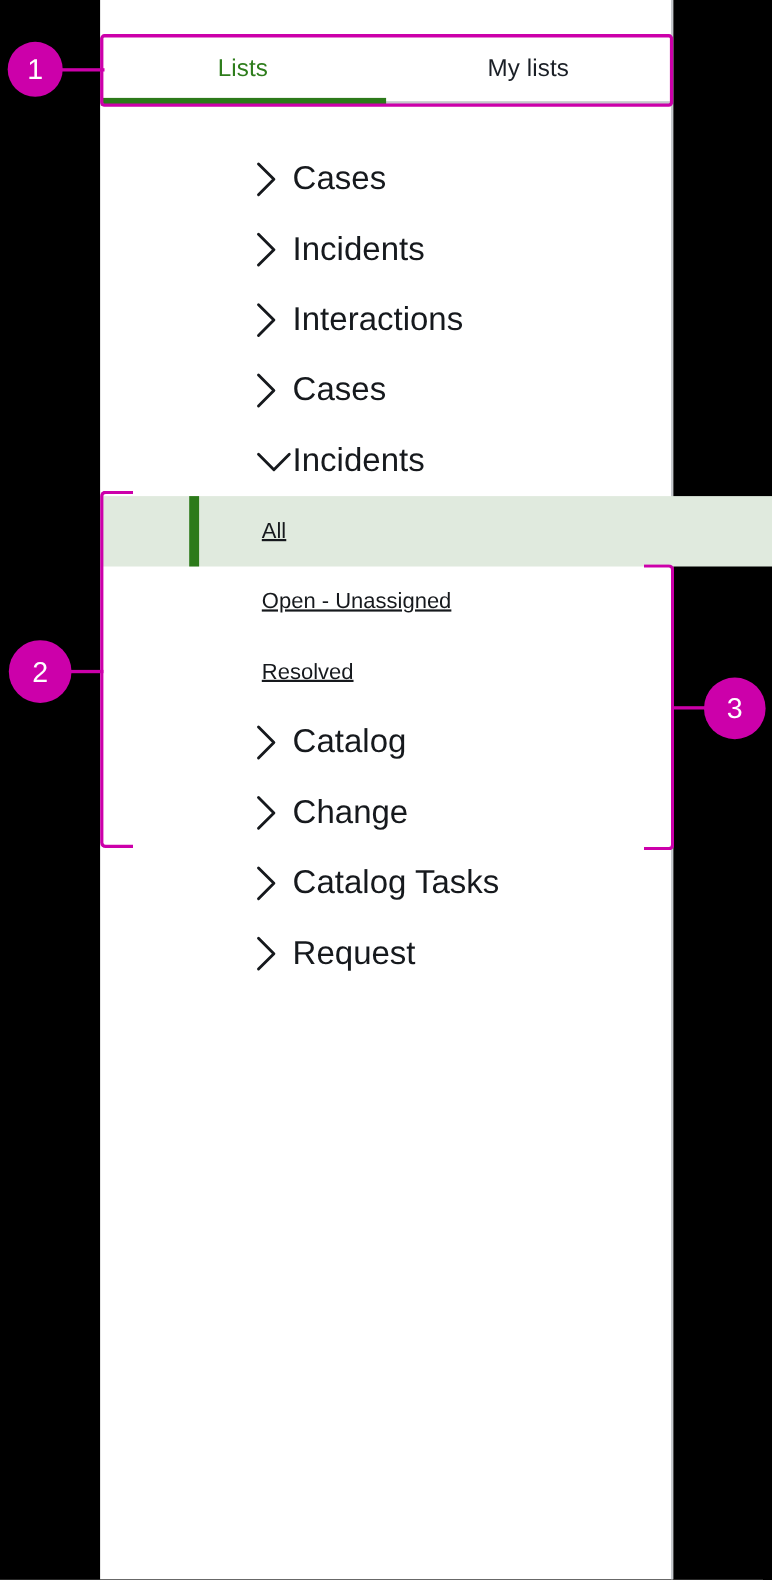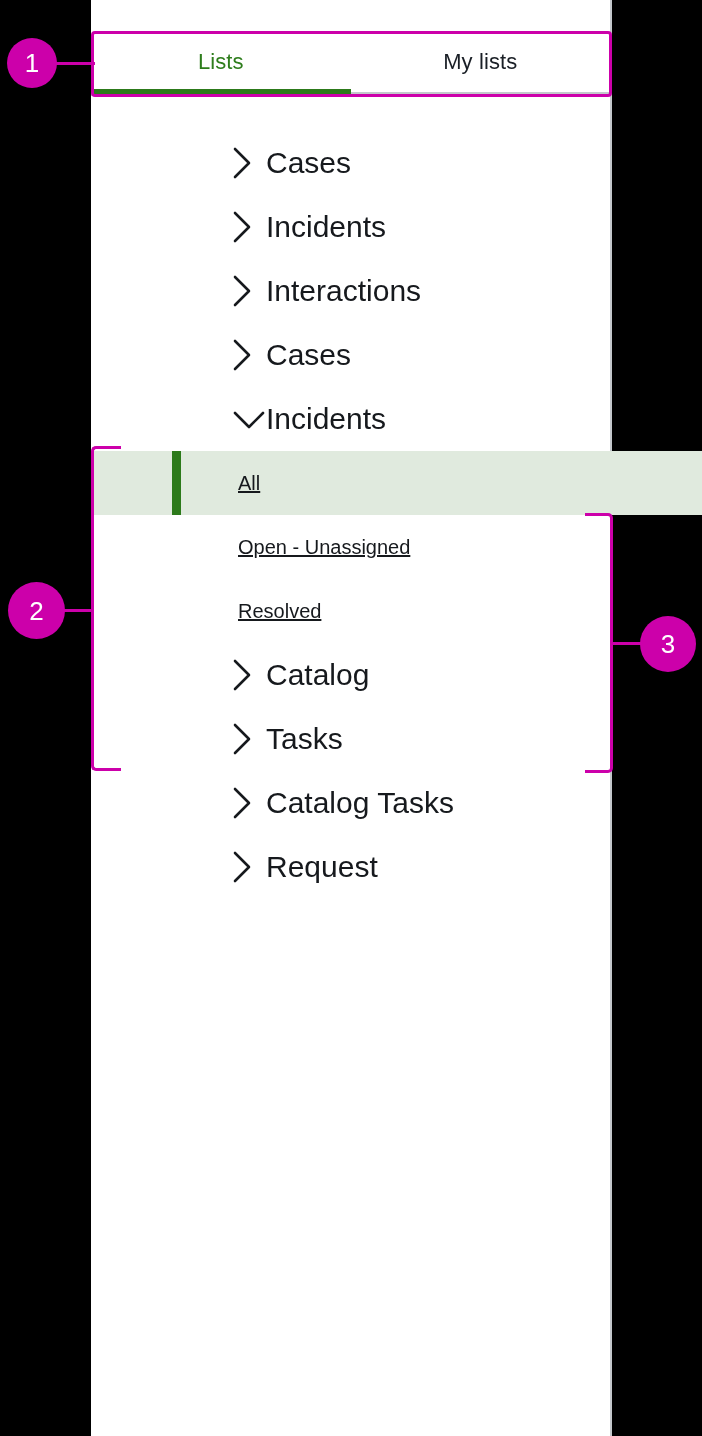--- a/index.html
+++ b/index.html
@@ -242,21 +242,21 @@
       </span>
       <span class="tree-label">Catalog</span>
     </div>
 
     <div class="tree-row">
       <span class="chev">
         <svg width="22" height="34" viewBox="0 0 22 34">
             <path d="M3 3 L17 17 L3 31" fill="none" stroke="#16191d" stroke-width="2.6" stroke-linecap="round" stroke-linejoin="round"></path>
           </svg>
       </span>
-      <span class="tree-label">Tasks</span>
+      <span class="tree-label">Change</span>
     </div>
 
     <div class="tree-row">
       <span class="chev">
         <svg width="22" height="34" viewBox="0 0 22 34">
             <path d="M3 3 L17 17 L3 31" fill="none" stroke="#16191d" stroke-width="2.6" stroke-linecap="round" stroke-linejoin="round"></path>
           </svg>
       </span>
       <span class="tree-label">Catalog Tasks</span>
     </div>

